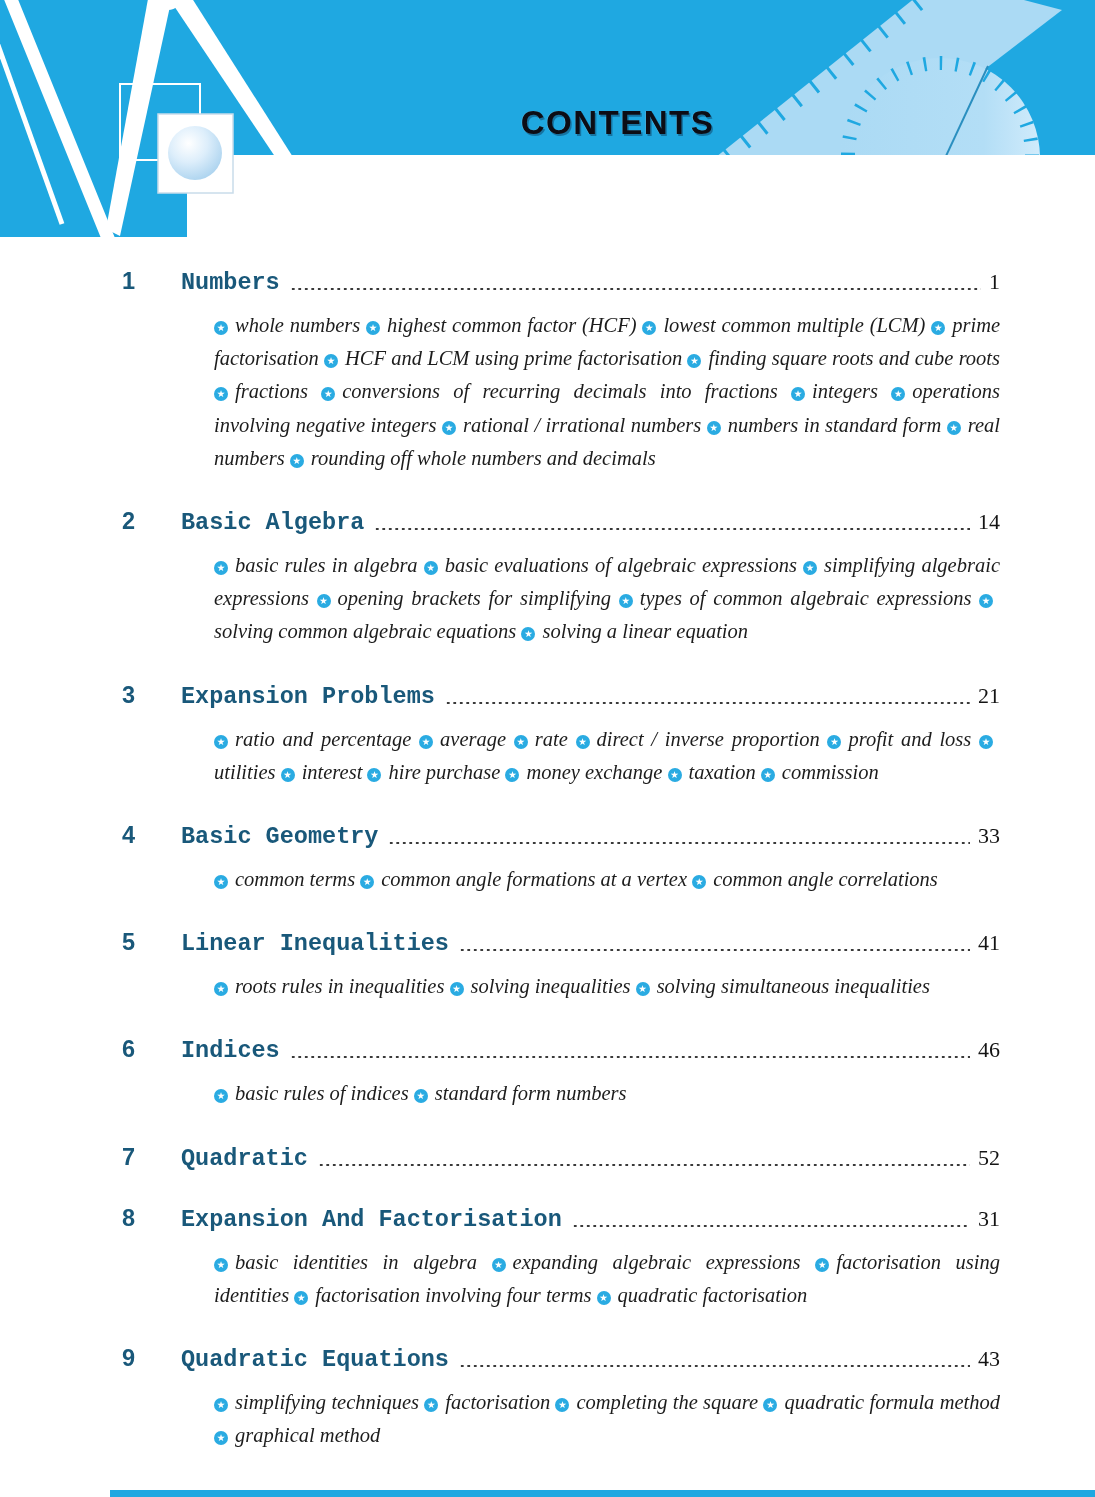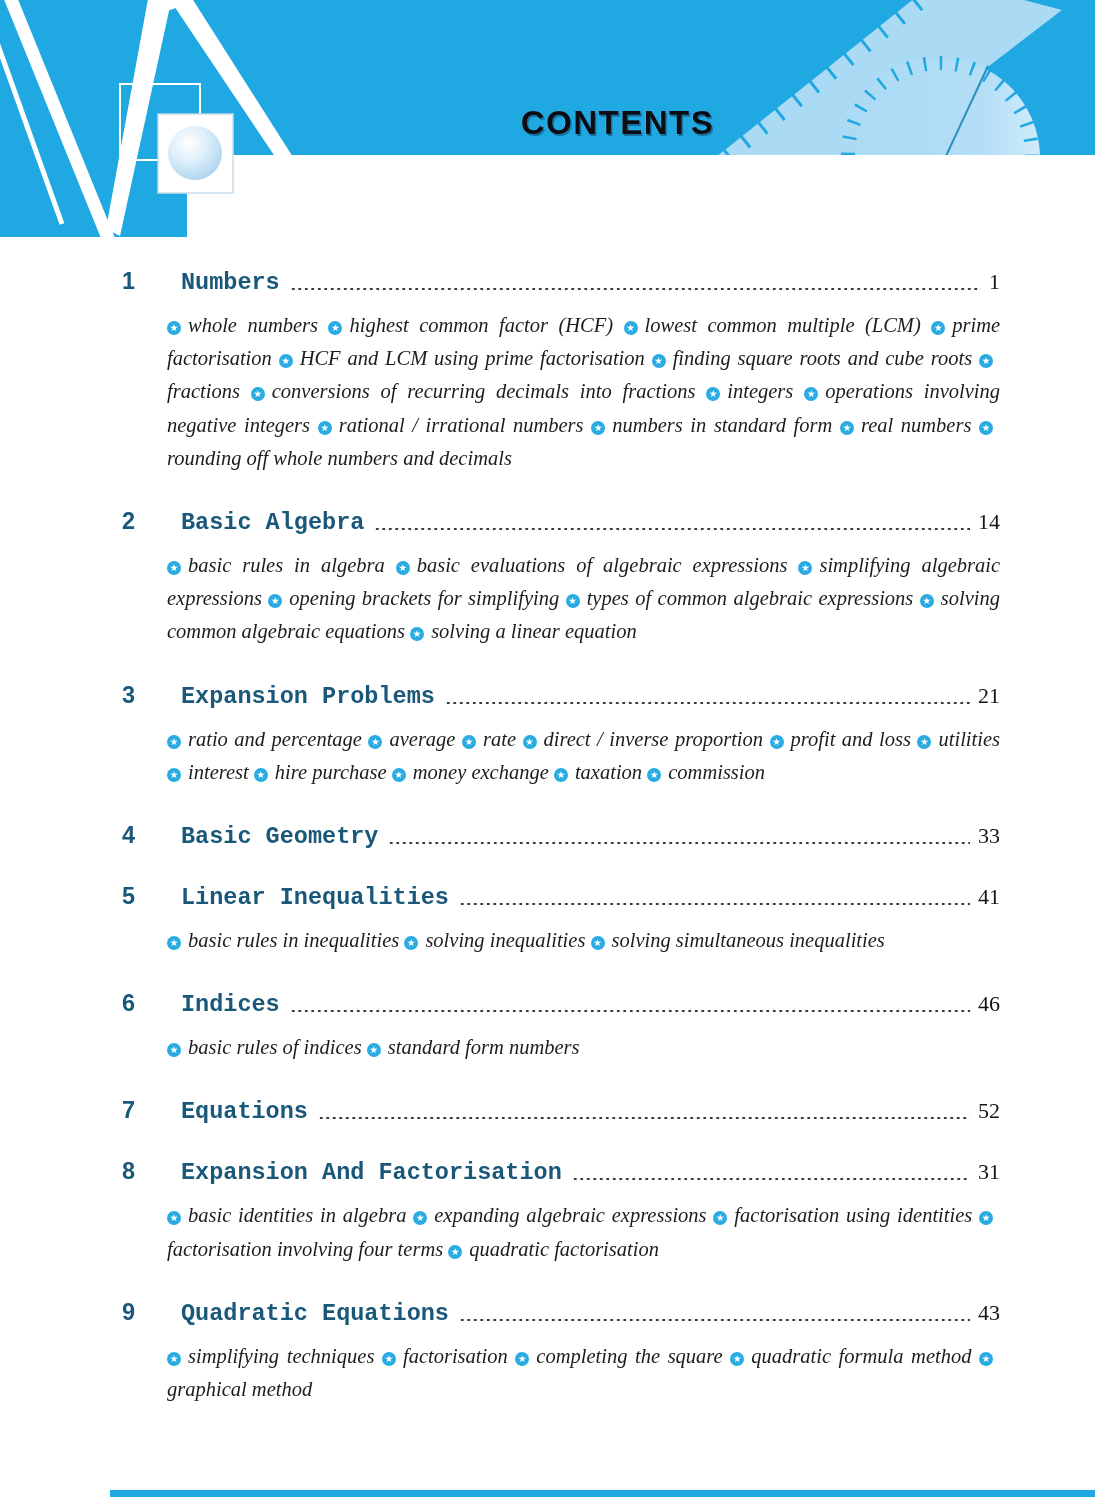--- a/index.html
+++ b/index.html
@@ -22,21 +22,21 @@
   .entry-head { display:flex; align-items:baseline; color:#19587a; font-weight:bold; font-size:23.5px; }
   .num { width:59px; flex:none; }
   .title { white-space:nowrap;font-family:Liberation Mono, monospace; }
   .dots {
     flex:1; align-self:flex-end; height:6px; margin:0 8px 4px 10px;
     background-image:radial-gradient(circle, #3a3a3a 1.2px, transparent 1.5px);
     background-size:6.5px 6px; background-repeat:repeat-x; background-position:left bottom;
   }
   .pagenum { font-family:"Liberation Serif", serif; font-weight:normal; font-size:22px; color:#141414; }
   .topics {
-    margin:13px 0 0 45px; text-align:justify;
+    margin:13px 0 0 92px; text-align:justify;
     font-family:"Liberation Serif", serif; font-style:italic;
     font-size:20.5px; line-height:1.62; color:#1c1c1c;
   }
   .bullet {
     display:inline-block; width:14px; height:14px; border-radius:50%;
     background:#2aabe2; color:#ffffff; font-style:normal; font-size:9.5px;
     line-height:14px; text-align:center; vertical-align:1px; margin-right:7px;
     font-family:"DejaVu Sans", sans-serif;
   }
   .topic { }
@@ -125,46 +125,47 @@
     <p class="topics"><span class="topic"><span class="bullet">★</span><span>ratio and percentage</span></span> <span class="topic"><span class="bullet">★</span><span>average</span></span> <span class="topic"><span class="bullet">★</span><span>rate</span></span> <span class="topic"><span class="bullet">★</span><span>direct / inverse proportion</span></span> <span class="topic"><span class="bullet">★</span><span>profit and loss</span></span> <span class="topic"><span class="bullet">★</span><span>utilities</span></span> <span class="topic"><span class="bullet">★</span><span>interest</span></span> <span class="topic"><span class="bullet">★</span><span>hire purchase</span></span> <span class="topic"><span class="bullet">★</span><span>money exchange</span></span> <span class="topic"><span class="bullet">★</span><span>taxation</span></span> <span class="topic"><span class="bullet">★</span><span>commission</span></span> </p>
   </section>
 
   <section class="entry">
     <div class="entry-head">
       <div class="num">4</div>
       <div class="title">Basic Geometry</div>
       <div class="dots"></div>
       <div class="pagenum">33</div>
     </div>
+    <p class="topics"><span class="topic"><span class="bullet">★</span><span>common terms</span></span> <span class="topic"><span class="bullet">★</span><span>common angle formations at a vertex</span></span> <span class="topic"><span class="bullet">★</span><span>common angle correlations</span></span> </p>
   </section>
 
   <section class="entry">
     <div class="entry-head">
       <div class="num">5</div>
       <div class="title">Linear Inequalities</div>
       <div class="dots"></div>
       <div class="pagenum">41</div>
     </div>
-    <p class="topics"><span class="topic"><span class="bullet">★</span><span>basic rules in inequalities</span></span> <span class="topic"><span class="bullet">★</span><span>solving inequalities</span></span> <span class="topic"><span class="bullet">★</span><span>solving simultaneous inequalities</span></span> </p>
+    <p class="topics"><span class="topic"><span class="bullet">★</span><span>roots rules in inequalities</span></span> <span class="topic"><span class="bullet">★</span><span>solving inequalities</span></span> <span class="topic"><span class="bullet">★</span><span>solving simultaneous inequalities</span></span> </p>
   </section>
 
   <section class="entry">
     <div class="entry-head">
       <div class="num">6</div>
       <div class="title">Indices</div>
       <div class="dots"></div>
       <div class="pagenum">46</div>
     </div>
     <p class="topics"><span class="topic"><span class="bullet">★</span><span>basic rules of indices</span></span> <span class="topic"><span class="bullet">★</span><span>standard form numbers</span></span> </p>
   </section>
 
   <section class="entry">
     <div class="entry-head">
       <div class="num">7</div>
-      <div class="title">Equations</div>
+      <div class="title">Quadratic</div>
       <div class="dots"></div>
       <div class="pagenum">52</div>
     </div>
   </section>
 
   <section class="entry">
     <div class="entry-head">
       <div class="num">8</div>
       <div class="title">Expansion And Factorisation</div>
       <div class="dots"></div>

